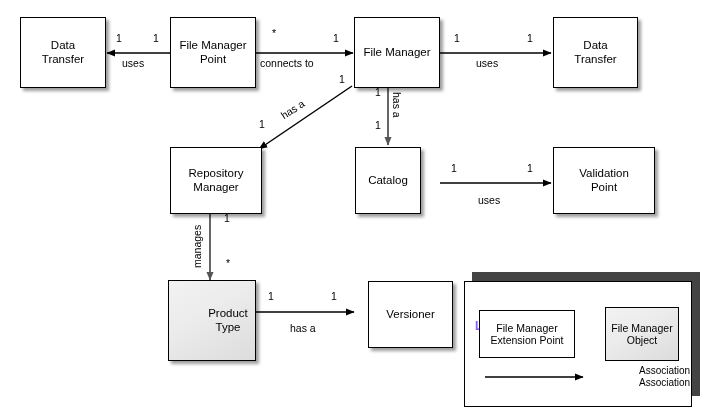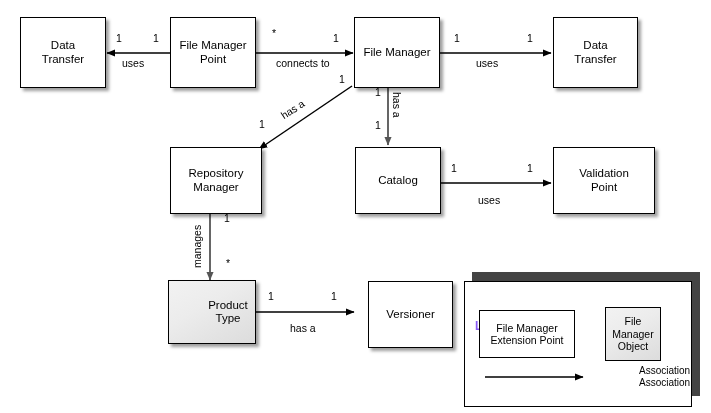--- a/index.html
+++ b/index.html
@@ -93,21 +93,21 @@
     justify-content:center;
     text-align:center;
     font-size:10.5px;
     line-height:12.5px;
     color:#000000;
   }
   .leg-node.obj{
     background:linear-gradient(150deg,#f2f2f2 0%,#ececec 40%,#dcdcdc 100%);
   }
   #leg-ext{ left:14px; top:28px; width:96px; height:48px; }
-  #leg-obj{ left:140px; top:25px; width:56px; height:54px; }
+  #leg-obj{ left:140px; top:25px; width:74px; height:54px; }
   #leg-assoc-text{
     position:absolute;
     left:130px; top:83px;
     font-size:10px;
     line-height:12px;
     color:#000000;
     white-space:nowrap;
     margin-left:44px;
   }
   svg#legend-arrow{
@@ -175,48 +175,48 @@
     </span>
   </div>
 
   <div class="node" id="n-repo" style="left:170px; top:147px; width:92px;  height:67px;">
     <span>
       <span>Repository</span>
       <span>Manager</span>
     </span>
   </div>
 
-  <div class="node" id="n-catalog" style="left:355px; top:147px; width:86px;  height:67px;">
+  <div class="node" id="n-catalog" style="left:355px; top:147px; width:66px;  height:67px;">
     <span>
       <span>Catalog</span>
     </span>
   </div>
 
   <div class="node" id="n-validation" style="left:553px; top:147px; width:102px;  height:67px;">
     <span>
       <span>Validation</span>
       <span>Point</span>
     </span>
   </div>
 
-  <div class="node obj" id="n-product" style="left:168px; top:280px; width:88px;  height:64px;padding-left:35px;">
+  <div class="node obj" id="n-product" style="left:168px; top:280px; width:88px;  height:81px;padding-left:35px;">
     <span>
       <span>Product Type</span>
     </span>
   </div>
 
   <div class="node" id="n-versioner" style="left:368px; top:281px; width:85px;  height:67px;">
     <span>
       <span>Versioner</span>
     </span>
   </div>
 
   <div class="lbl" style="left:122px; top:58px;">uses</div>
 
-  <div class="lbl" style="left:276px; top:58px;">connects to</div>
+  <div class="lbl" style="left:260px; top:58px;">connects to</div>
 
   <div class="lbl" style="left:476px; top:58px;">uses</div>
 
   <div class="lbl rot-diag" style="left:279px; top:112px;">has a</div>
 
   <div class="lbl rot-cw" style="left:402px; top:92px;">has a</div>
 
   <div class="lbl" style="left:478px; top:195px;">uses</div>
 
   <div class="lbl rot-ccw" style="left:192px; top:268px;">manages</div>

